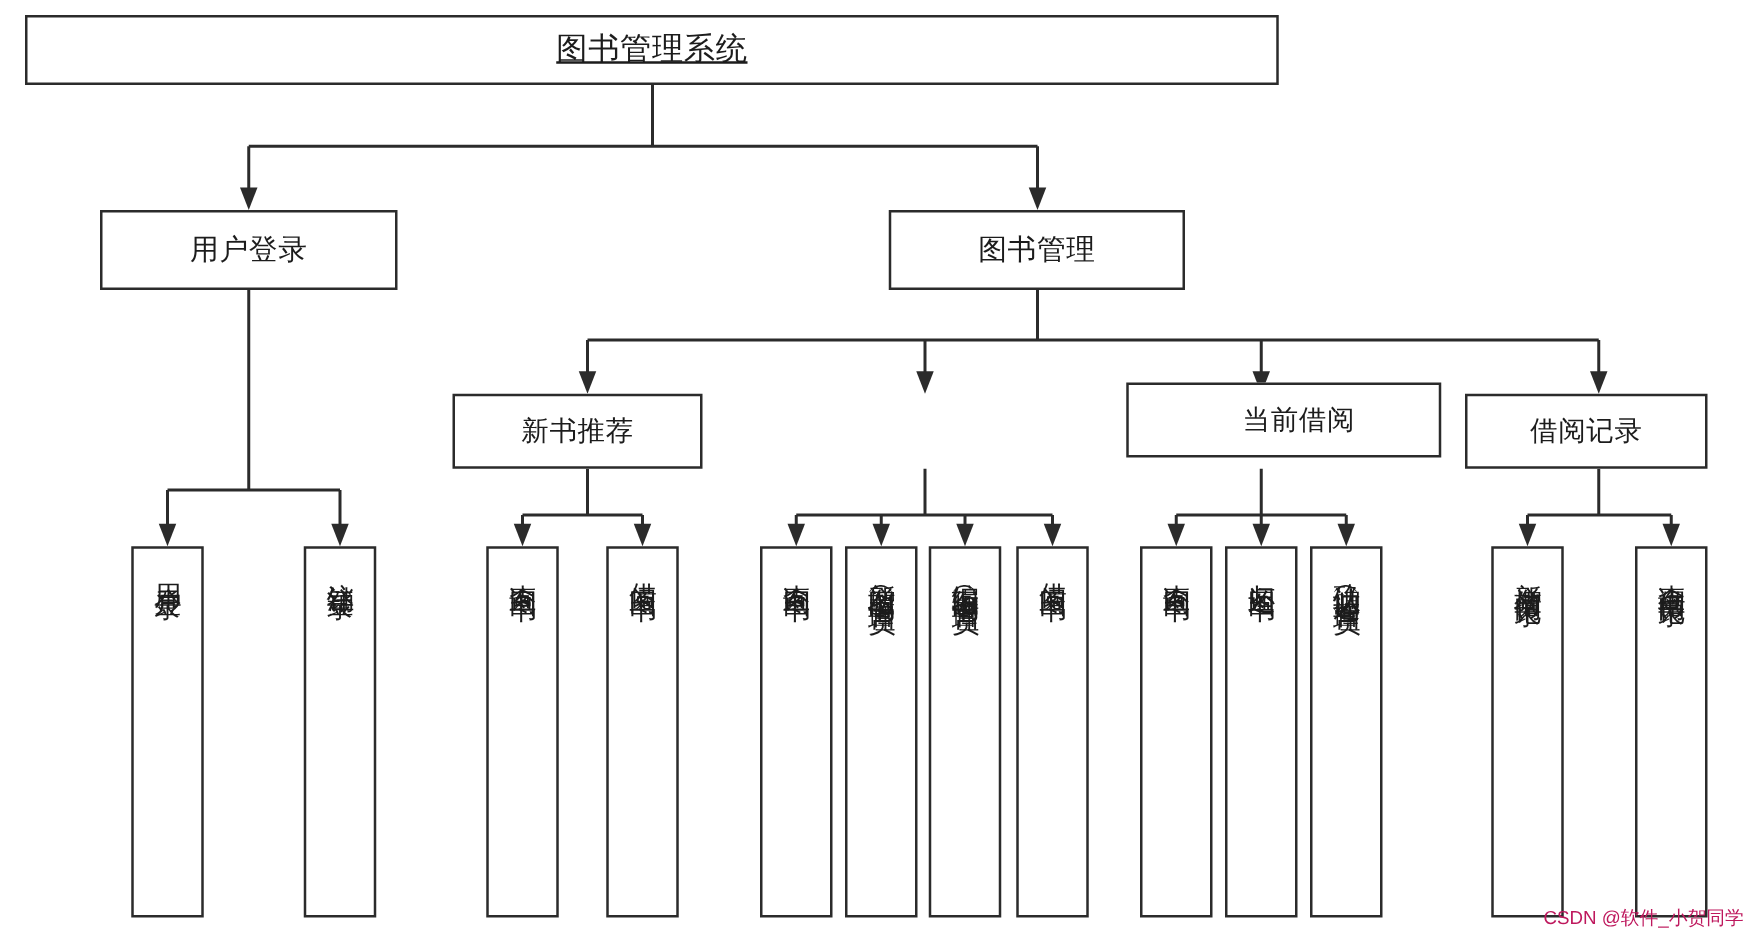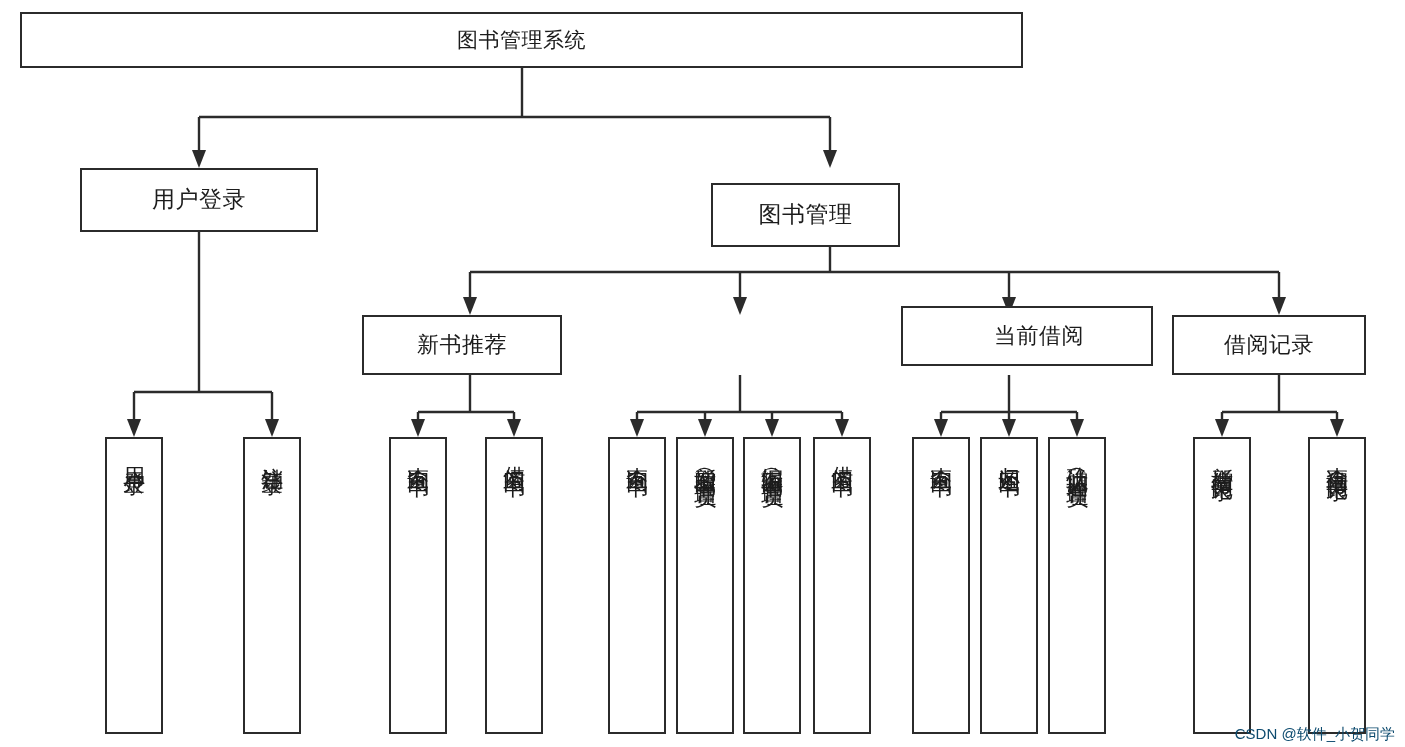--- a/index.html
+++ b/index.html
@@ -42,21 +42,21 @@
   }
   .node .label{
     color:#1c1c1c;
     line-height:1.18;
     letter-spacing:0.5px;
     white-space:nowrap;
   }
 
   
   .lvl-root{ }
-  .lvl-root .label{ font-size:21px; }
+  .lvl-root .label{ font-size:25px;text-decoration:underline; }
 
   
   .lvl-2 .label{ font-size:23px; }
 
   
   .lvl-3 .label{ font-size:22px; }
 
   
   .lvl-leaf{
     align-items:flex-start;
@@ -71,21 +71,21 @@
     letter-spacing:3px;
     white-space:nowrap;
   }
 
   
   #watermark{
     position:absolute;
     right:10px;
     bottom:3px;
     font-size:15px;
-    color:#0c4a6e;
+    color:#be185d;
     z-index:5;
     white-space:nowrap;
     user-select:none;
   }
 </style>
 </head>
 <body>
 
 <div id="canvas">
 
@@ -151,21 +151,21 @@
     <polygon points="1330,419 1344,419 1337,437"></polygon>
   </svg>
 
   <div class="node lvl-root" style="left:20px;top:12px;width:1003px;height:56px;">
     <span class="label">图书管理系统</span>
   </div>
 
   <div class="node lvl-2" style="left:80px;top:168px;width:238px;height:64px;">
     <span class="label">用户登录</span>
   </div>
-  <div class="node lvl-2" style="left:711px;top:168px;width:189px;height:64px;margin-top:15px;">
+  <div class="node lvl-2" style="left:711px;top:168px;width:237px;height:64px;">
     <span class="label">图书管理</span>
   </div>
 
   <div class="node lvl-3" style="left:362px;top:315px;width:200px;height:60px;">
     <span class="label">新书推荐</span>
   </div>
   <div class="node lvl-3" style="left:901px;top:306px;width:252px;height:60px;padding-left:24px;">
     <span class="label">当前借阅</span>
   </div>
   <div class="node lvl-3" style="left:1172px;top:315px;width:194px;height:60px;">

